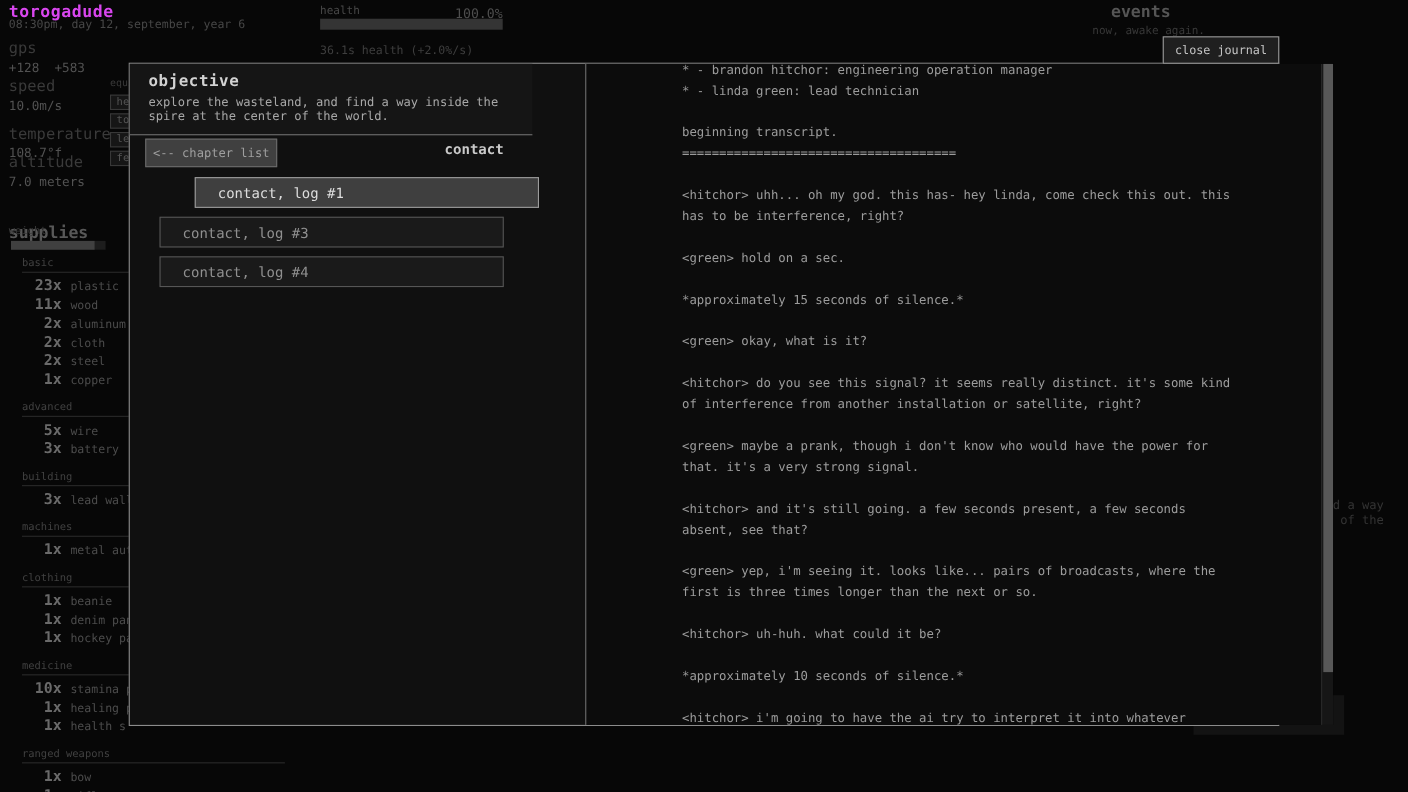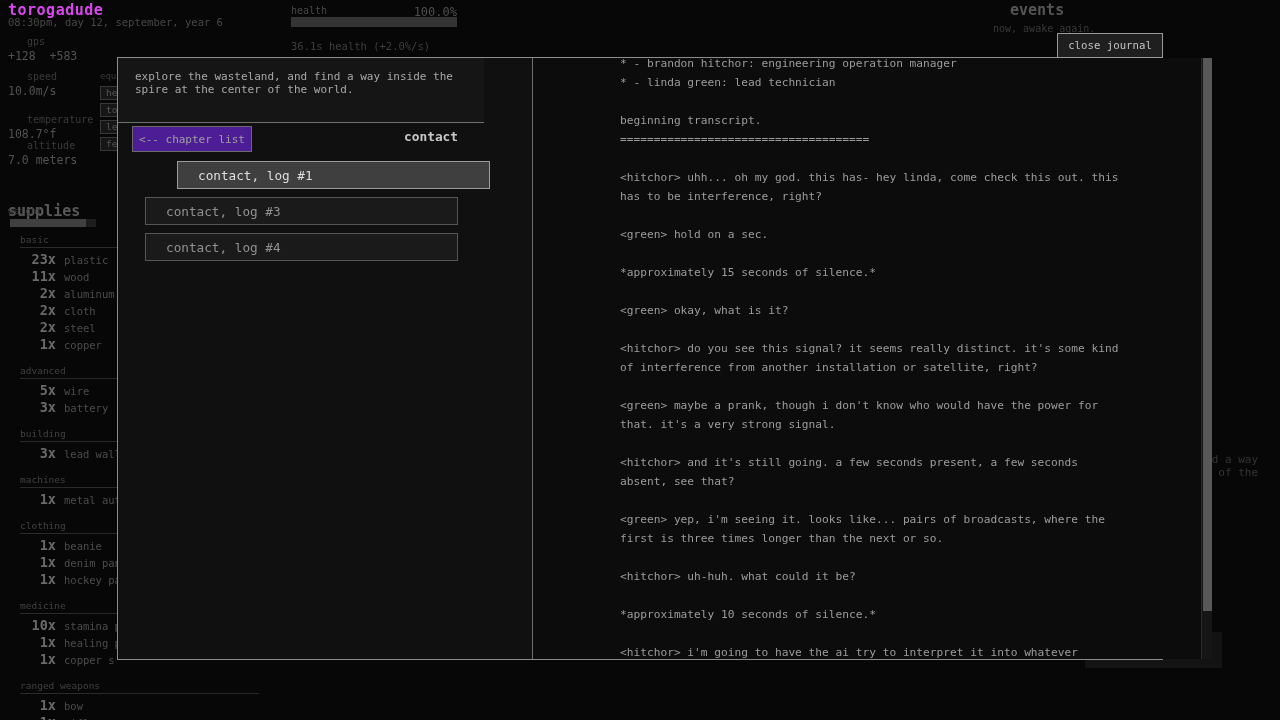--- a/index.html
+++ b/index.html
@@ -10,21 +10,21 @@
     font-family:"DejaVu Sans Mono", monospace;
     color:#4c4c4c;
   }
   .abs { position:absolute; }
   pre, .pre { white-space:pre; font-family:"DejaVu Sans Mono", monospace; }
 
   
   .game-title { left:8px; top:1px; font-size:15px; font-weight:bold; color:#d946ef; letter-spacing:.5px;text-align:center; }
   .datetime   { left:8px; top:16px; font-size:10.5px; color:#474747; }
   .stat { left:8px; width:200px; }
-  .stat .lbl { font-size:10px; color:#3a3a3a;margin-left:19px; }
+  .stat .lbl { font-size:14px; color:#3a3a3a; }
   .stat .val { font-size:11.5px; color:#525252; margin-top:2px; }
   .supplies-h { left:8px; top:177px; font-size:15px; font-weight:bold; color:#585858;margin-top:25px; }
   .weight-lbl { left:8px; top:205px; font-size:9.5px; color:#3a3a3a; }
   .weight-track { left:10px; top:219px; width:86px; height:8px; background:#1d1d1d; }
   .weight-fill  { width:88%; height:100%; background:#404040; }
   .sections { left:20px; top:234px; width:239px; }
   .section { margin-bottom:13px; }
   .sec-h { font-size:9.5px; color:#414141; padding-bottom:2px; border-bottom:1px solid #2a2a2a; margin-bottom:2px; }
   .srow { height:17px; line-height:17px; white-space:nowrap; }
   .qty { display:inline-block; width:36px; text-align:right; font-size:13.5px; font-weight:bold; color:#6a6a6a; margin-right:8px; }
@@ -50,21 +50,21 @@
                  display:flex; align-items:center; justify-content:center; font-size:12.5px; color:#4a4a4a; }
 
   
   .overlay { left:117px; top:57px; width:1046px; height:603px; background:#101010;
              border:1px solid #8c8c8c; z-index:10; }
   .pane-left { position:absolute; left:0; top:0; width:366px; height:601px; }
   .obj-header { position:absolute; left:0; top:0; width:100%; height:65px; background:#151515;
                 border-bottom:1px solid #6f6f6f; padding:8px 16px 0 17px; }
   .obj-title { font-size:14.4px; font-weight:bold; color:#d2d2d2; letter-spacing:.5px; }
   .obj-desc { font-size:11px; line-height:13px; color:#a8a8a8; margin-top:4px; }
-  .chapter-btn { position:absolute; left:14px; top:68px; width:120px; height:26px; background:#4c1d95;
+  .chapter-btn { position:absolute; left:14px; top:68px; width:120px; height:26px; background:#404040;
                  border:1px solid #6a6a6a; color:#9f9f9f; font-size:11px;
                  display:flex; align-items:center; justify-content:center; cursor:pointer; }
   .contact-lbl { position:absolute; right:26px; top:71px; font-size:12.8px; font-weight:bold; color:#c9c9c9; }
   .log-btn { position:absolute; left:27px; width:313px; height:28px; background:#1a1a1a;
              border:1px solid #565656; color:#909090; font-size:12.7px;
              display:flex; align-items:center; padding-left:20px; cursor:pointer; }
   .log-btn.active { background:#3f3f3f; border-color:#9c9c9c; color:#dedede;margin-left:32px; }
 
   .pane-journal { position:absolute; left:366px; top:0; width:680px; height:601px;
                   background:#0c0c0c; border-left:1px solid #6f6f6f; overflow:hidden;margin-left:48px; }
@@ -138,21 +138,21 @@
   <div class="section">
     <div class="sec-h">clothing</div>
     <div class="srow"><span class="qty">1x</span><span class="nm">beanie</span></div>
     <div class="srow"><span class="qty">1x</span><span class="nm">denim pan</span></div>
     <div class="srow"><span class="qty">1x</span><span class="nm">hockey pa</span></div>
   </div>
   <div class="section">
     <div class="sec-h">medicine</div>
     <div class="srow"><span class="qty">10x</span><span class="nm">stamina p</span></div>
     <div class="srow"><span class="qty">1x</span><span class="nm">healing p</span></div>
-    <div class="srow"><span class="qty">1x</span><span class="nm">copper s</span></div>
+    <div class="srow"><span class="qty">1x</span><span class="nm">health s</span></div>
   </div>
   <div class="section">
     <div class="sec-h">ranged weapons</div>
     <div class="srow"><span class="qty">1x</span><span class="nm">bow</span></div>
     <div class="srow"><span class="qty">1x</span><span class="nm">rifle</span></div>
   </div>
 </div>
 
 <div class="abs health-lbl">health</div>
 <div class="abs health-val">100.0%</div>
@@ -164,20 +164,21 @@
 <div class="abs events-h">events</div>
 <div class="abs events-entry">now, awake again.</div>
 <div class="abs bg-objective pre">explore the wasteland, and find a way
 inside the spire at the center of the
 world.</div>
 <div class="abs journal-btn">journal</div>
 
 <div class="abs overlay">
   <div class="pane-left">
     <div class="obj-header">
+      <div class="obj-title">objective</div>
       <div class="obj-desc pre">explore the wasteland, and find a way inside the
 spire at the center of the world.</div>
     </div>
     <div class="chapter-btn">&lt;-- chapter list</div>
     <div class="contact-lbl">contact</div>
     <div class="log-btn active" style="top:103px">contact, log #1</div>
     <div class="log-btn" style="top:139px">contact, log #3</div>
     <div class="log-btn" style="top:175px">contact, log #4</div>
   </div>
   <div class="pane-journal">

